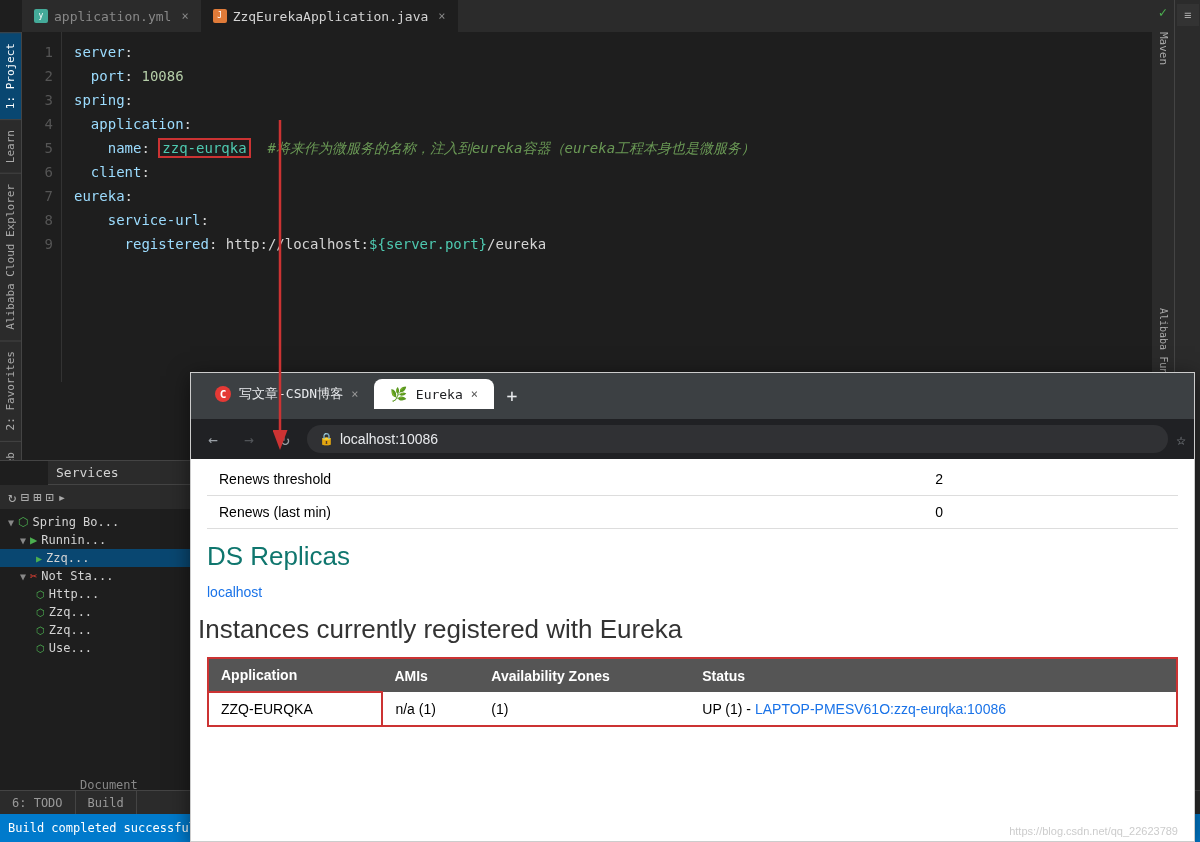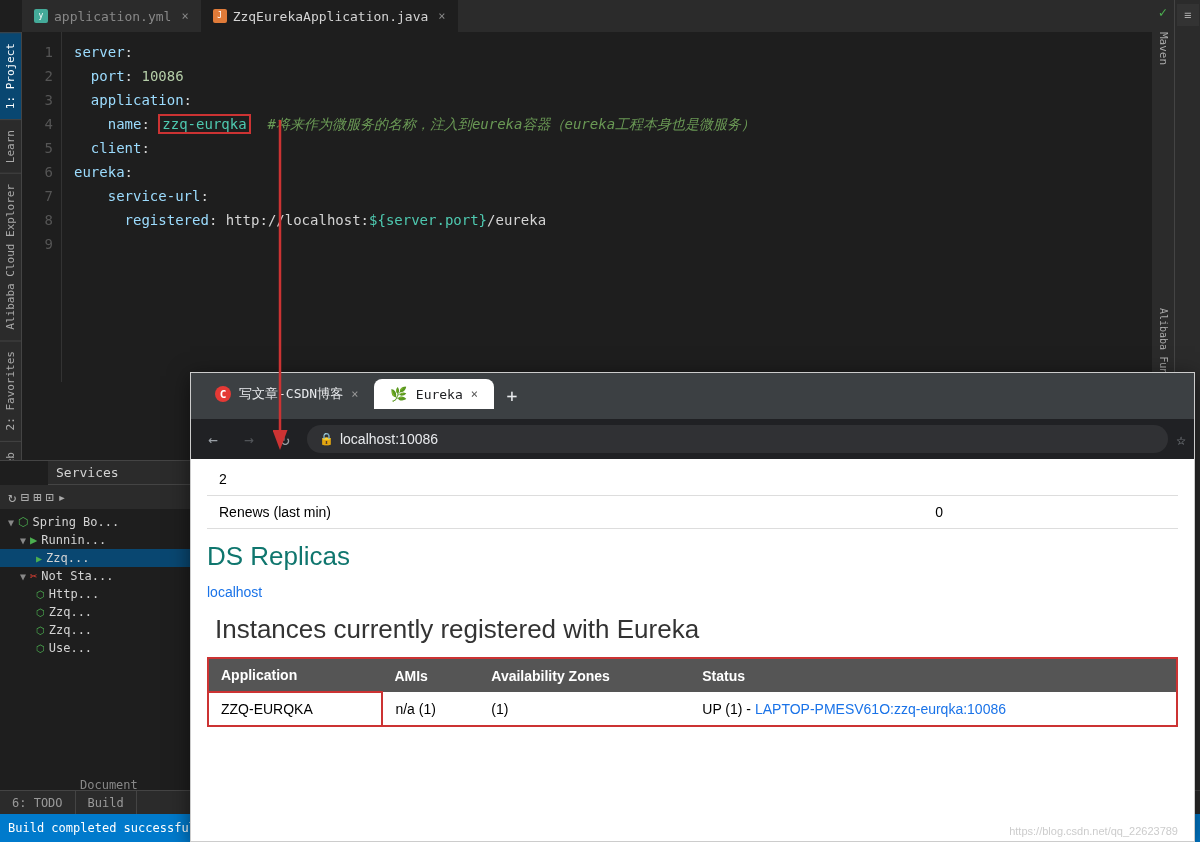--- a/index.html
+++ b/index.html
@@ -351,21 +351,21 @@
       text-decoration: none;
       font-size: 14px;
       padding: 4px 16px;
       display: block;
     }
 
     .instances-title {
       font-size: 26px;
       font-weight: normal;
       color: #333;
-      padding: 10px 24px 8px;
+      padding: 10px 7px 8px;
     }
 
     .instances-table {
       margin: 4px 16px;
       border-collapse: collapse;
       width: calc(100% - 32px);
       font-size: 14px;
       border: 2px solid #cc3333;
     }
 
@@ -524,20 +524,21 @@
         <div>4</div>
         <div>5</div>
       <div>6</div>
         <div>7</div>
         <div>8</div>
         <div>9</div>
     </div>
     <div class="code-content">
       <div class="code-line"><span class="k-key">server</span><span class="k-colon">:</span></div>
       <div class="code-line">  <span class="k-key">port</span><span class="k-colon">:</span> <span class="k-num">10086</span></div>
+      <div class="code-line"><span class="k-key">spring</span><span class="k-colon">:</span></div>
       <div class="code-line">  <span class="k-key">application</span><span class="k-colon">:</span></div>
       <div class="code-line">    <span class="k-key">name</span><span class="k-colon">:</span> <span class="k-val" style="border:2px solid #cc3333; padding:0 2px;">zzq-eurqka</span>  <span class="k-italic">#将来作为微服务的名称，注入到</span><span class="k-italic">eureka</span><span class="k-italic">容器（</span><span class="k-italic">eureka</span><span class="k-italic">工程本身也是微服务）</span></div>
       <div class="code-line">  <span class="k-key">client</span><span class="k-colon">:</span></div>
       <div class="code-line"><span class="k-key">eureka</span><span class="k-colon">:</span></div>
       <div class="code-line">    <span class="k-key">service-url</span><span class="k-colon">:</span></div>
       <div class="code-line">      <span class="k-key">registered</span><span class="k-colon">:</span> <span class="k-url">http://localhost:</span><span class="k-var">${server.port}</span><span class="k-url">/eureka</span></div>
     </div>
   </div>
 
   <div class="maven-bar">
@@ -648,20 +649,21 @@
         <span class="browser-address-icon">🔒</span>
         <span class="browser-address-text">localhost:10086</span>
       </div>
       <div class="browser-star">☆</div>
     </div>
 
     <div class="browser-content">
 
       <div class="eureka-table-section">
         <div class="eureka-row">
+          <div class="eureka-cell">Renews threshold</div>
           <div class="eureka-cell right">2</div>
         </div>
         <div class="eureka-row">
           <div class="eureka-cell">Renews (last min)</div>
           <div class="eureka-cell right">0</div>
         </div>
       </div>
 
       <div class="section-title">DS Replicas</div>
       <a class="ds-link" href="#">localhost</a>

